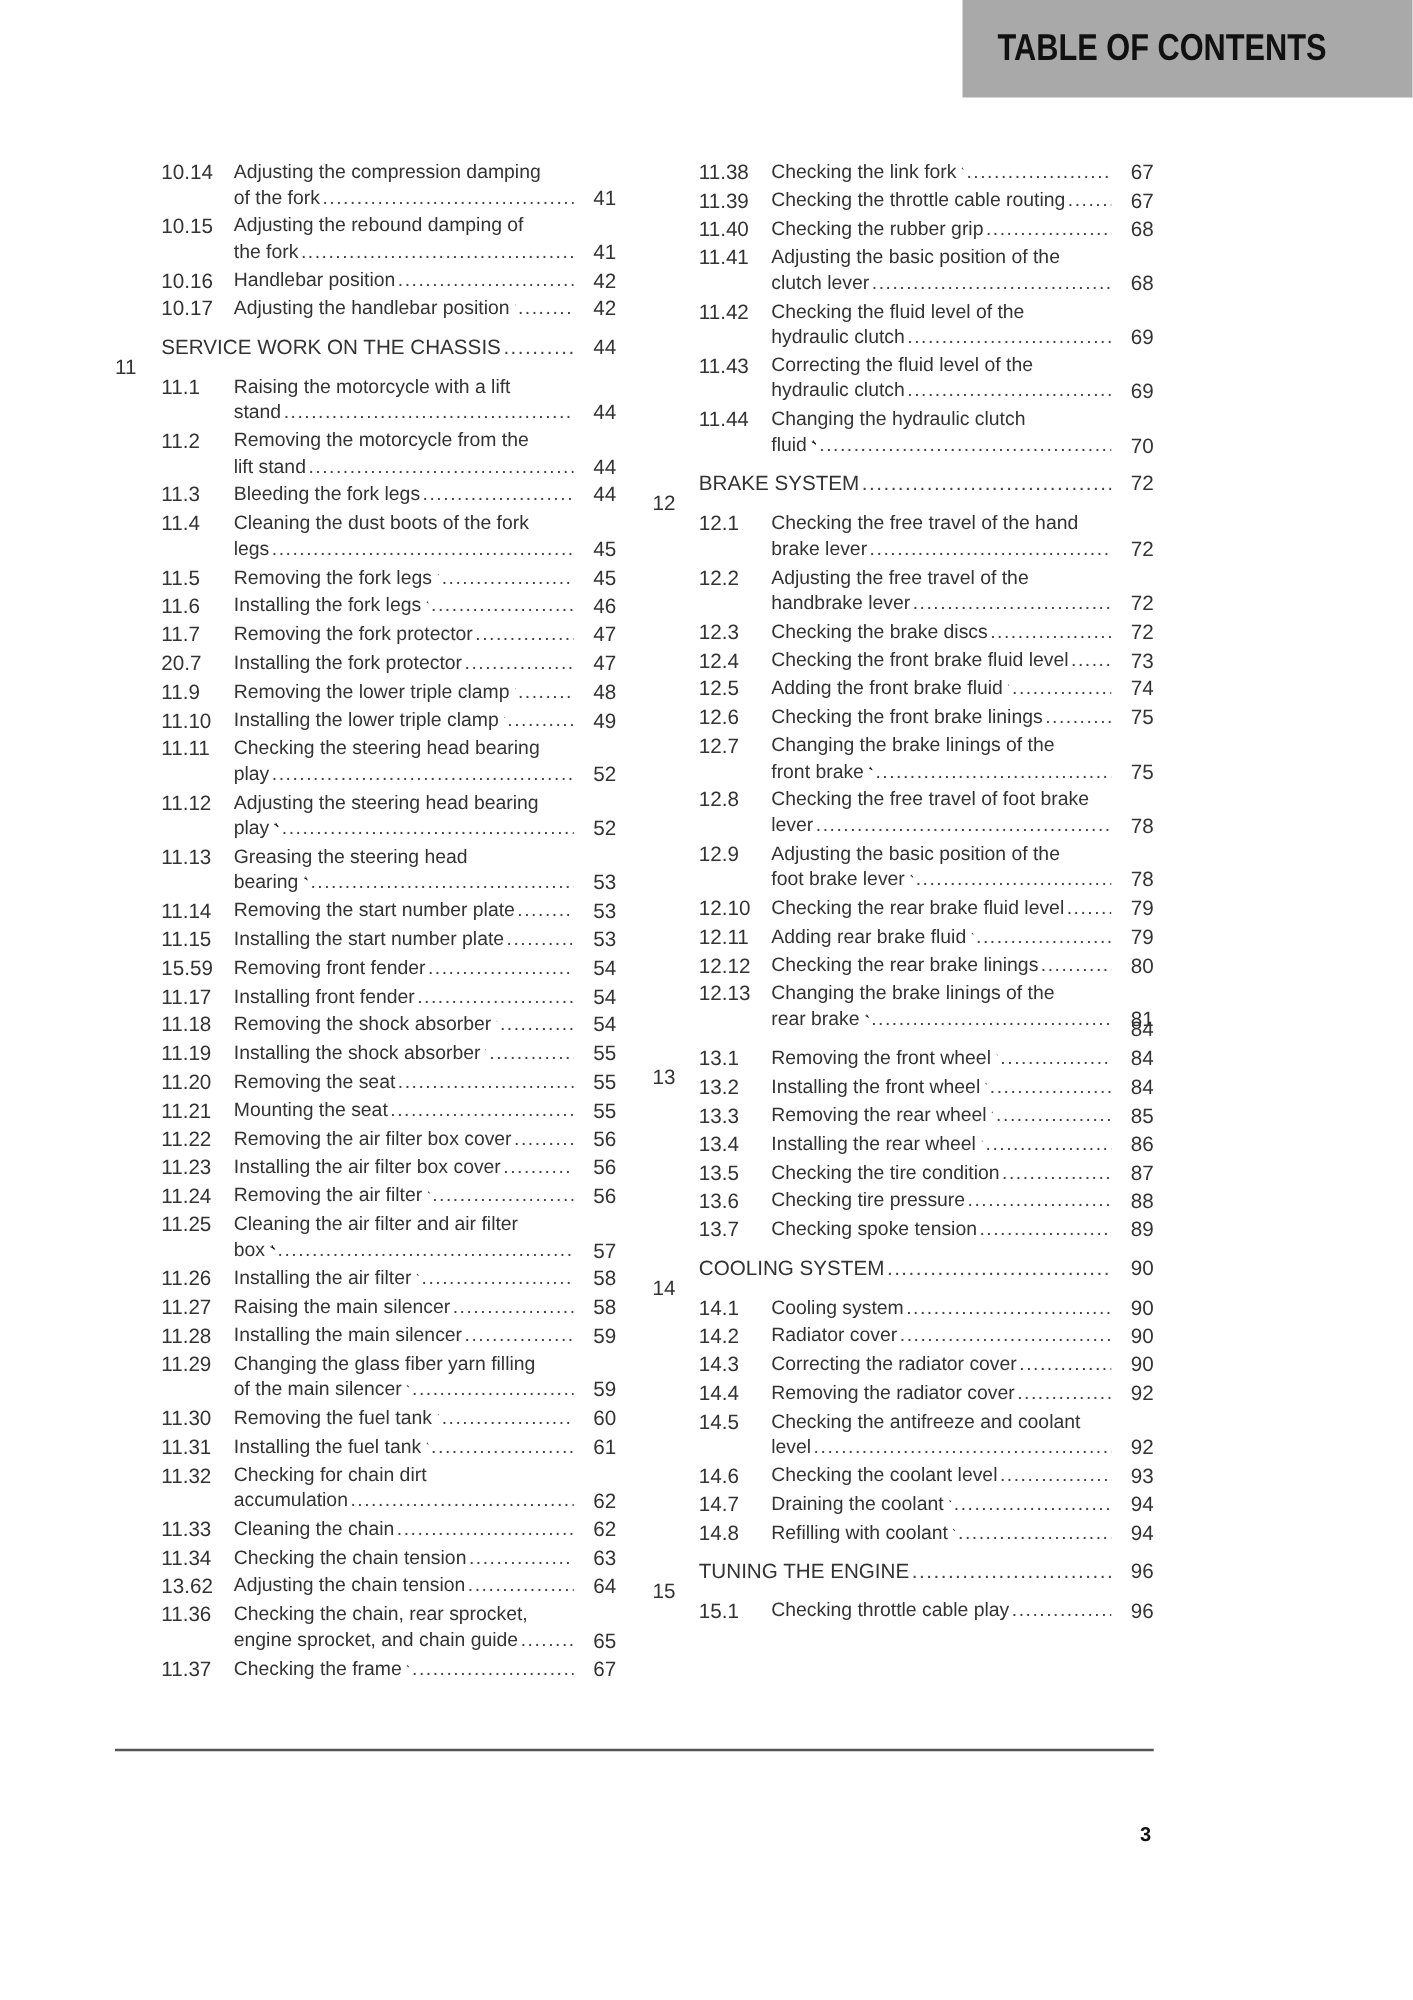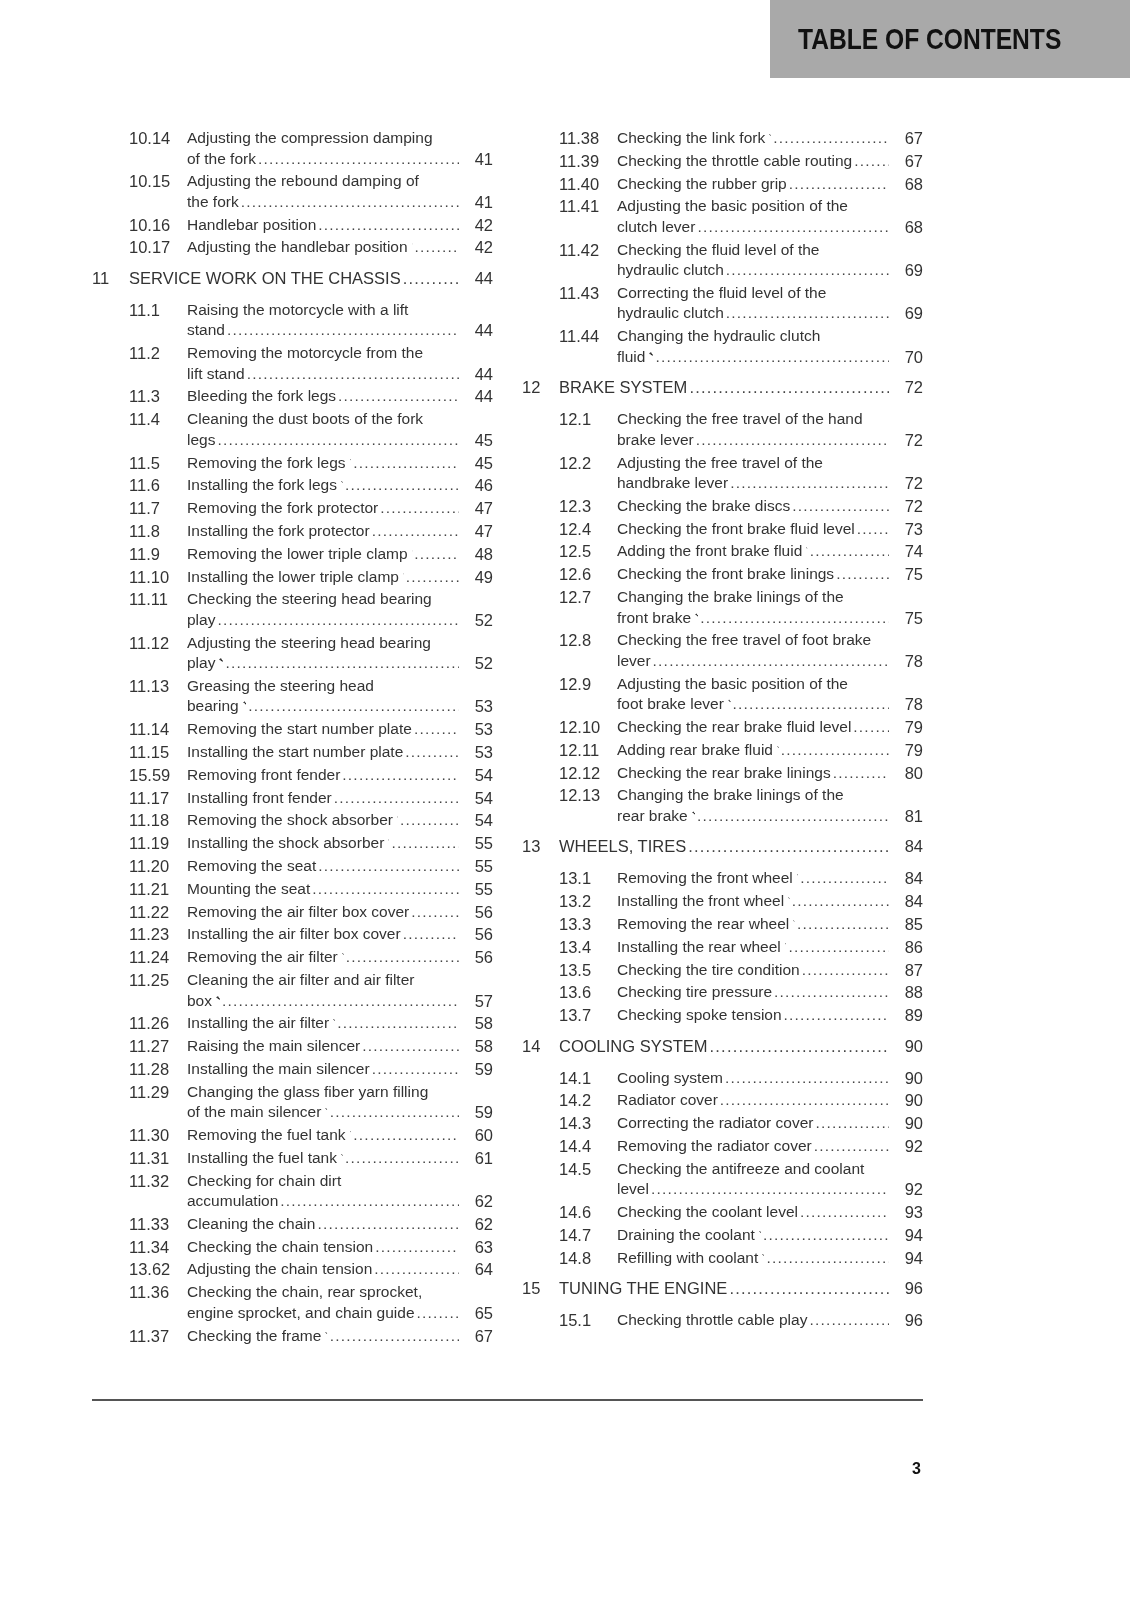--- a/index.html
+++ b/index.html
@@ -96,21 +96,21 @@
     position: relative;
     font-size: 16.5px;
     line-height: 22px;
     color: #333333;
     margin-top: 9px;
     margin-bottom: 11px;
   }
   .chapter .cnum {
     position: absolute;
     left: 0;
-    top: 0;
+    top: 16px;
   }
   .chapter .text {
     display: block;
     margin-left: 37px;
     margin-right: 34px;
   }
   .chapter .page {
     position: absolute;
     right: 0;
     bottom: 0;
@@ -278,21 +278,21 @@
       <span class="num">11.7</span>
       <span class="text">
         <span class="line">
           <span class="label">Removing the fork protector</span>
           <span class="leader"></span>
         </span>
       </span>
       <span class="page">47</span>
     </div>
     <div class="entry">
-      <span class="num">11.8</span>
+      <span class="num">20.7</span>
       <span class="text">
         <span class="line">
           <span class="label">Installing the fork protector</span>
           <span class="leader"></span>
         </span>
       </span>
       <span class="page">47</span>
     </div>
     <div class="entry">
       <span class="num">11.9</span>
@@ -902,26 +902,20 @@
           <svg class="wrench" viewBox="0 0 16 16">
     <path d="M2.2 3.1 L4.6 5.5 L6.3 4.8 L6.9 3.1 L4.5 0.7 C6.6 0.0 8.8 1.0 9.4 3.2 C9.6 4.0 9.6 4.6 9.4 5.3 L15.2 11.1 C15.9 11.8 15.9 12.9 15.2 13.6 L14.5 14.3 C13.8 15.0 12.7 15.0 12.0 14.3 L6.2 8.5 C5.5 8.7 4.8 8.7 4.1 8.5 C1.9 7.9 0.9 5.6 2.2 3.1 Z" fill="#111111"></path>
   </svg>
           <span class="leader"></span>
         </span>
       </span>
       <span class="page">81</span>
     </div>
     <div class="chapter">
       <span class="cnum">13</span>
-      <span class="text">
-        <span class="line">
-          <span class="label">WHEELS, TIRES</span>
-          <span class="leader"></span>
-        </span>
-      </span>
       <span class="page">84</span>
     </div>
     <div class="entry">
       <span class="num">13.1</span>
       <span class="text">
         <span class="line">
           <span class="label">Removing the front wheel</span>
           <svg class="wrench" viewBox="0 0 16 16">
     <path d="M2.2 3.1 L4.6 5.5 L6.3 4.8 L6.9 3.1 L4.5 0.7 C6.6 0.0 8.8 1.0 9.4 3.2 C9.6 4.0 9.6 4.6 9.4 5.3 L15.2 11.1 C15.9 11.8 15.9 12.9 15.2 13.6 L14.5 14.3 C13.8 15.0 12.7 15.0 12.0 14.3 L6.2 8.5 C5.5 8.7 4.8 8.7 4.1 8.5 C1.9 7.9 0.9 5.6 2.2 3.1 Z" fill="#111111"></path>
   </svg>

